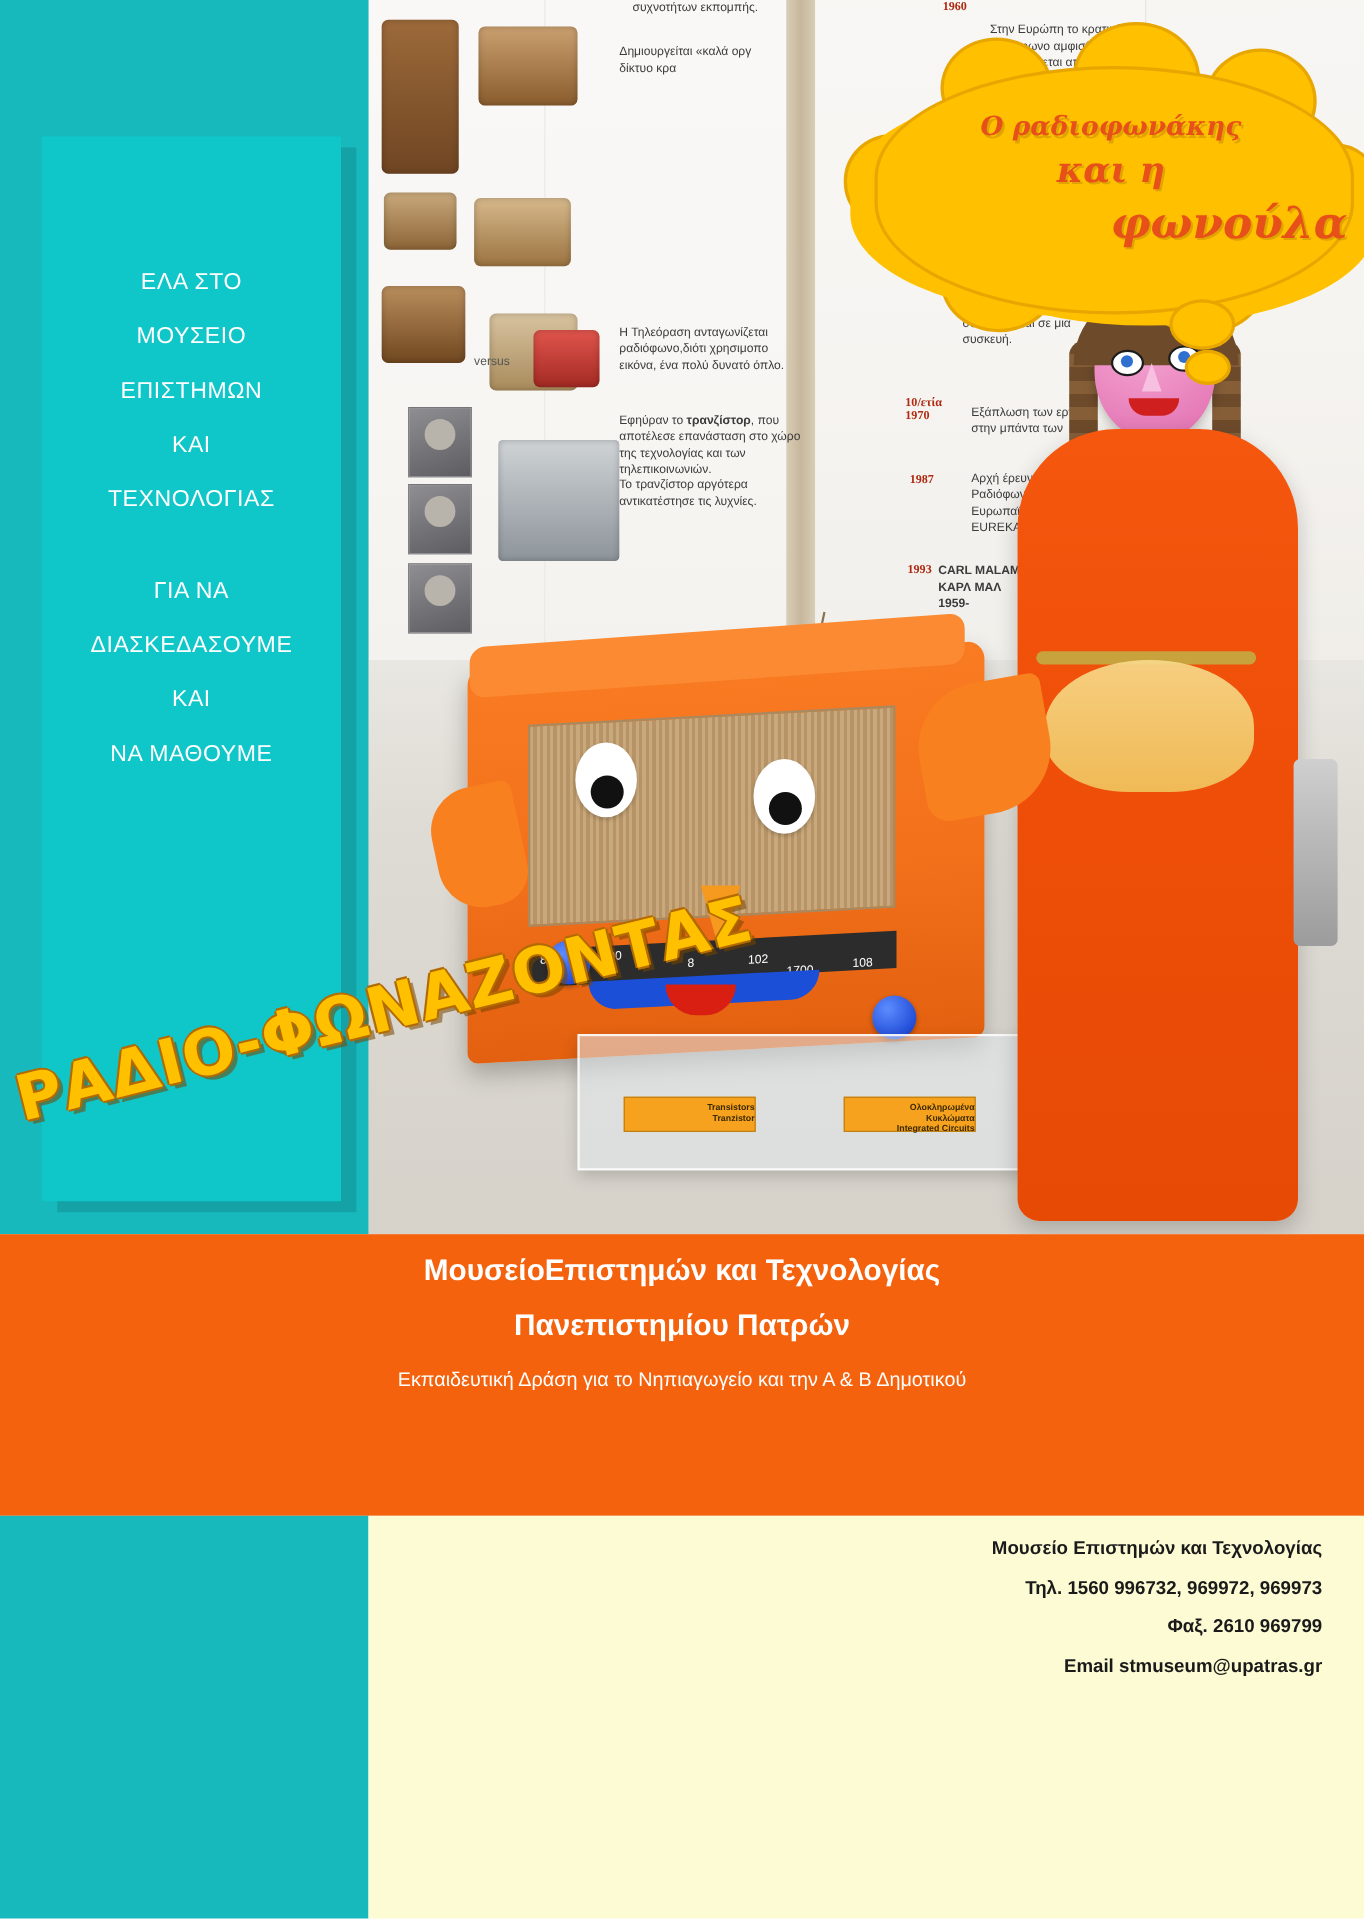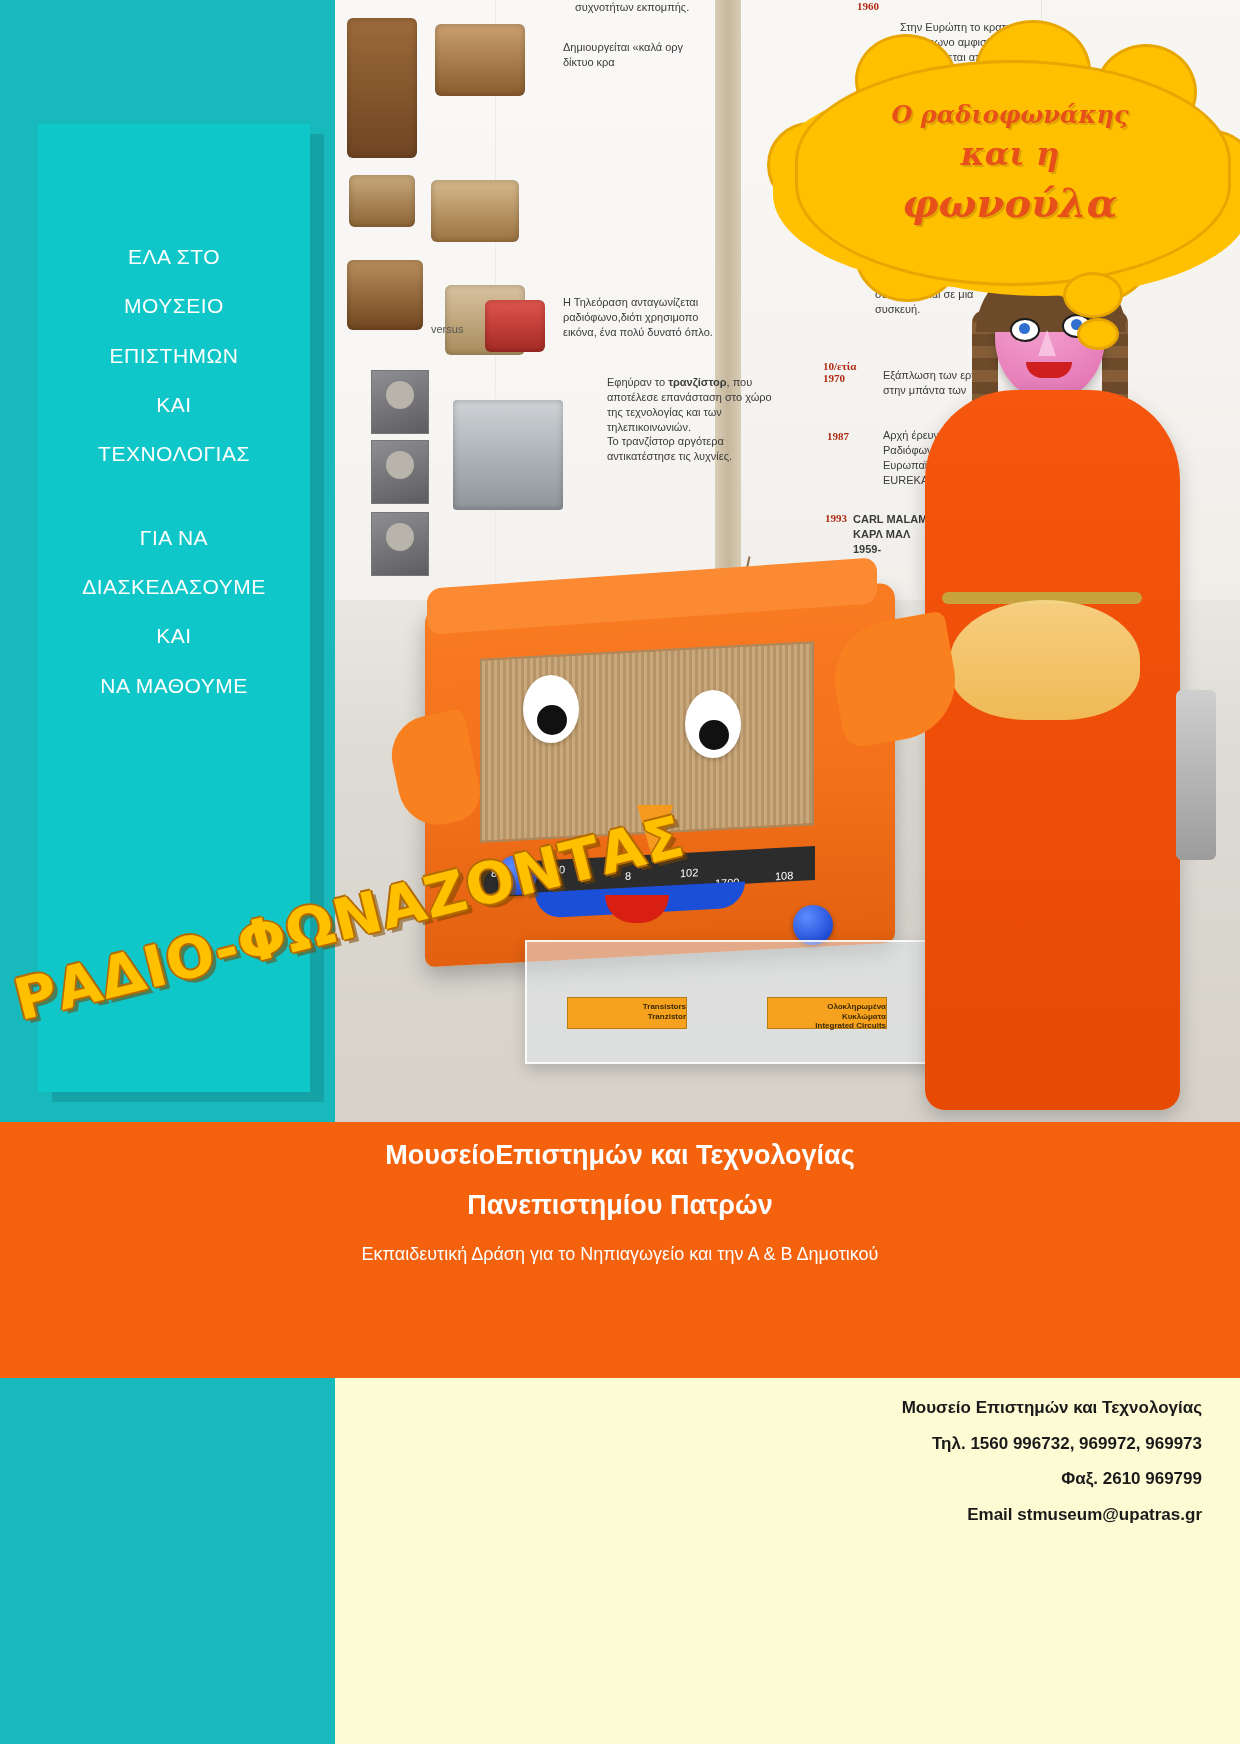--- a/index.html
+++ b/index.html
@@ -359,21 +359,21 @@
     text-align: center;
     color: #e8501a;
     font-family: "DejaVu Serif", serif;
     font-weight: bold;
     font-style: italic;
     z-index: 5;
     text-shadow: 2px 2px 0 rgba(120,60,0,.22);
   }
   .bubble-text .l1 { font-size: 24px; display: block; margin-top: 14px; }
   .bubble-text .l2 { font-size: 32px; display: block; margin-top: 6px; }
-  .bubble-text .l3 { font-size: 40px; display: block; margin-top: 6px; }
+  .bubble-text .l3 { font-size: 40px; display: block; margin-top: 6px; text-align: right; }
   .tail1 {
     position: absolute;
     left: 268px; top: 212px;
     width: 54px; height: 40px;
     background: #ffc000;
     border: 3px solid #e8a600;
     border-radius: 50%;
   }
   .tail2 {
     position: absolute;
@@ -508,21 +508,21 @@
     <div class="portrait" style="left:36px;top:440px;"></div>
     <div class="portrait" style="left:36px;top:512px;"></div>
 
     <div class="mini-radio" style="left:118px;top:400px;width:110px;height:110px;background:linear-gradient(180deg,#cfd3d6,#8d949a);border-radius:4px;"></div>
     <div class="mini-radio" style="left:730px;top:175px;width:60px;height:50px;background:linear-gradient(180deg,#3a4c7a,#23304f);border-radius:3px;"></div>
     <div class="mini-radio" style="left:810px;top:180px;width:54px;height:46px;background:linear-gradient(180deg,#4a4a4a,#1d1d1d);border-radius:3px;"></div>
 
     <div class="tiny-text" style="left:240px;top:0px;">συχνοτήτων εκπομπής.</div>
     <div class="tiny-text" style="left:228px;top:40px;">Δημιουργείται «καλά οργ<br>δίκτυο κρα</div>
     <div class="tiny-text" style="left:228px;top:295px;">Η Τηλεόραση ανταγωνίζεται<br>ραδιόφωνο,διότι χρησιμοπο<br>εικόνα, ένα πολύ δυνατό όπλο.</div>
-    <div class="tiny-text" style="left:228px;top:375px;padding-left:44px;">Εφηύραν το <b>τρανζίστορ</b>, που<br>αποτέλεσε επανάσταση στο χώρο<br>της τεχνολογίας και των<br>τηλεπικοινωνιών.<br>Το τρανζίστορ αργότερα<br>αντικατέστησε τις λυχνίες.</div>
+    <div class="tiny-text" style="left:228px;top:375px;">Εφηύραν το <b>τρανζίστορ</b>, που<br>αποτέλεσε επανάσταση στο χώρο<br>της τεχνολογίας και των<br>τηλεπικοινωνιών.<br>Το τρανζίστορ αργότερα<br>αντικατέστησε τις λυχνίες.</div>
 
     <div class="tiny-text right" style="left:565px;top:20px;">Στην Ευρώπη το κρατικό<br>ραδιόφωνο αμφισβητείται.<br>Απορρίπτεται από τη<br>νεολαία της εποχής, διότι<br>δεν μετέδιδε ροκ μουσική.</div>
     <div class="tiny-text right" style="left:565px;top:178px;">ρά τρανζίστορ<br>θιστούν πλέον τις<br>ίες στα περισσότερα<br>ραδιόφωνα.</div>
     <div class="tiny-text right" style="left:540px;top:272px;">Ραδιόφωνο και κασετόφω<br>συνδυάζονται σε μια<br>συσκευή.</div>
     <div class="tiny-text right" style="left:548px;top:368px;">Εξάπλωση των ερτ<br>στην μπάντα των</div>
     <div class="tiny-text right" style="left:548px;top:428px;">Αρχή έρευνας για<br>Ραδιόφωνο, στο<br>Ευρωπαϊκό Πρ<br>EUREKA.</div>
     <div class="tiny-text right" style="left:518px;top:512px;font-weight:bold;">CARL MALAM<br>ΚΑΡΛ ΜΑΛ<br>1959-</div>
 
     <div class="year-tag" style="left:522px;top:0px;">1960</div>
     <div class="year-tag" style="left:488px;top:360px;">10/ετία<br>1970</div>

